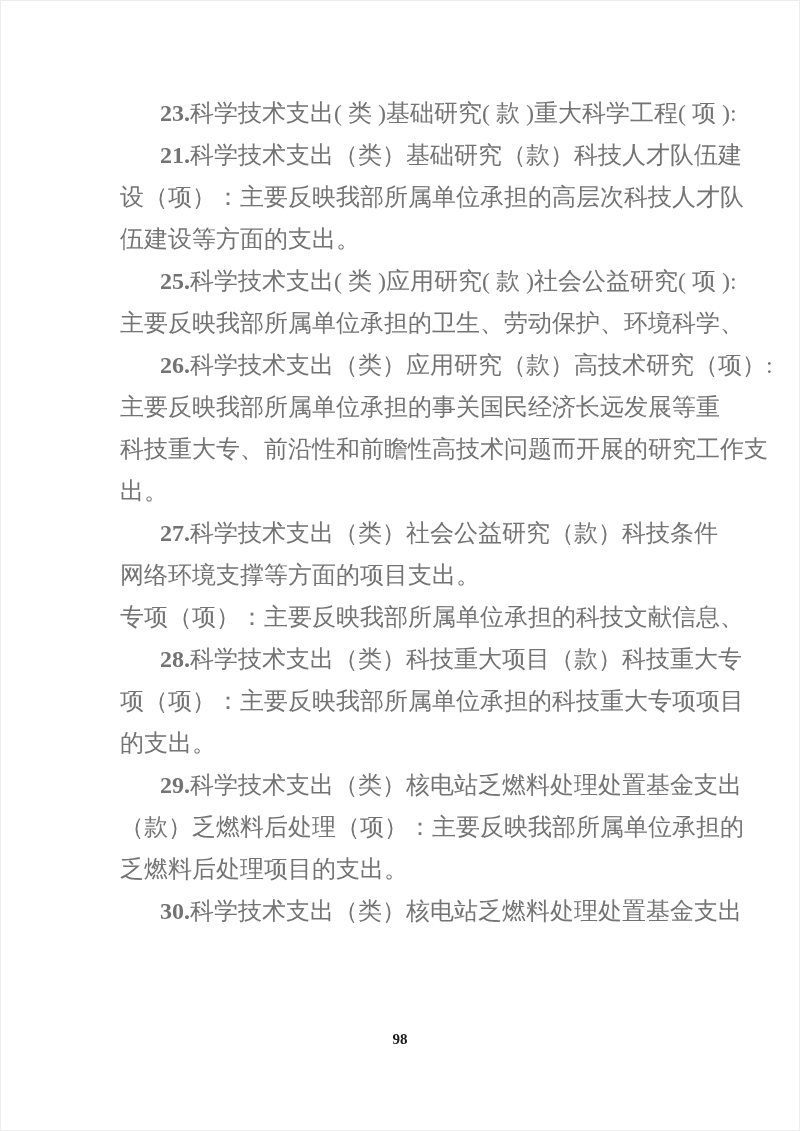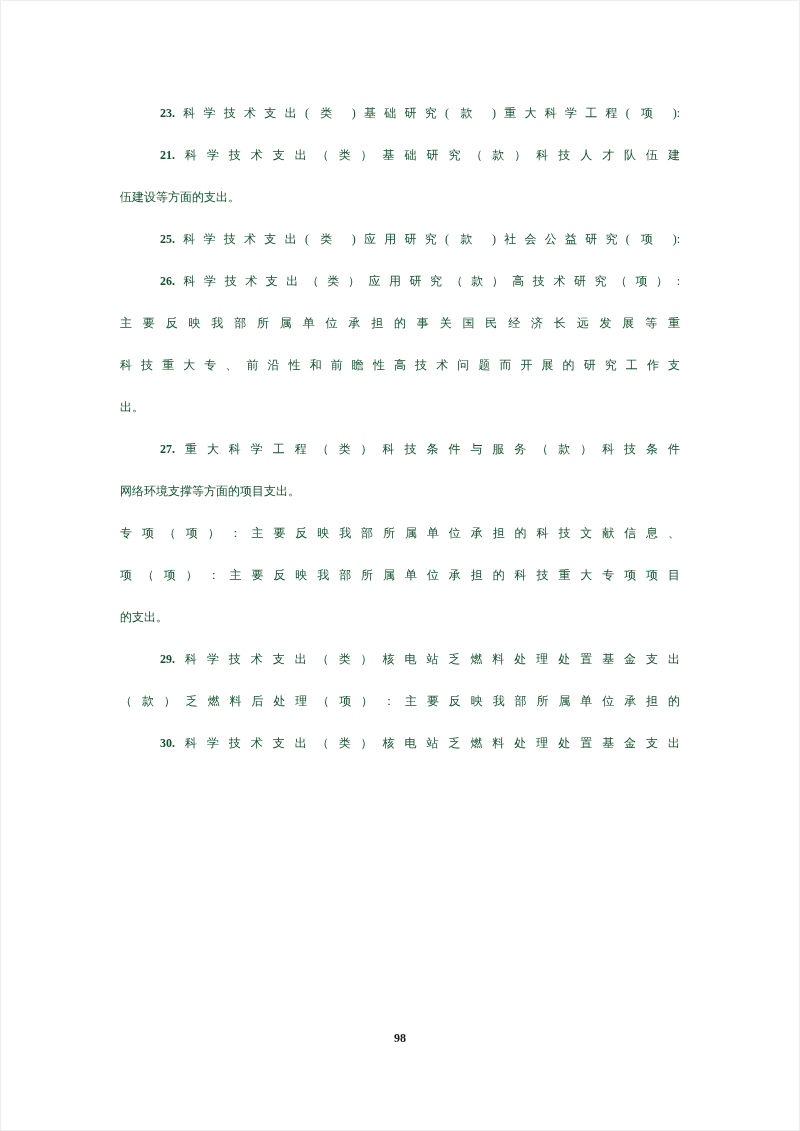--- a/index.html
+++ b/index.html
@@ -13,66 +13,70 @@
     font-family: "Liberation Serif", "DejaVu Serif", serif;
     color: #121212;
   }
   .doc-body {
     position: absolute;
     left: 120px;
     top: 92px;
     width: 560px;
   }
   .line {
-    font-size: 12px;
+    font-size: 24px;
     line-height: 42px;
     height: 42px;
     white-space: nowrap;
     text-align: justify;
     text-align-last: justify;
     -moz-text-align-last: justify;
-    color: #14532d;
+    color: #737373;
   }
   .line.para-end {
     text-align-last: left;
     -moz-text-align-last: left;
   }
   .line.first-line {
     text-indent: 40px;
   }
   .pnum {
     font-weight: bold;
   }
   .page-number {
     position: absolute;
     top: 1031px;
     left: 0;
     width: 100%;
     text-align: center;
-    font-size: 12px;
+    font-size: 15px;
     font-weight: bold;
     color: #1a1a1a;
   }
 </style>
 </head>
 <body>
 
 <div class="page">
   <div class="doc-body">
       <div class="line first-line"><span class="pnum">23.</span><span>科学技术支出( 类 )基础研究( 款 )重大科学工程( 项 ):</span></div>
       <div class="line first-line"><span class="pnum">21.</span><span>科学技术支出（类）基础研究（款）科技人才队伍建</span></div>
+      <div class="line">设（项）：主要反映我部所属单位承担的高层次科技人才队</div>
       <div class="line para-end">伍建设等方面的支出。</div>
       <div class="line first-line"><span class="pnum">25.</span><span>科学技术支出( 类 )应用研究( 款 )社会公益研究( 项 ):</span></div>
+      <div class="line">主要反映我部所属单位承担的卫生、劳动保护、环境科学、</div>
       <div class="line first-line"><span class="pnum">26.</span><span>科学技术支出（类）应用研究（款）高技术研究（项）:</span></div>
       <div class="line">主要反映我部所属单位承担的事关国民经济长远发展等重</div>
       <div class="line">科技重大专、前沿性和前瞻性高技术问题而开展的研究工作支</div>
       <div class="line para-end">出。</div>
-      <div class="line first-line"><span class="pnum">27.</span><span>重大科学工程（类）科技条件与服务（款）科技条件</span></div>
+      <div class="line first-line"><span class="pnum">27.</span><span>科学技术支出（类）社会公益研究（款）科技条件</span></div>
       <div class="line para-end">网络环境支撑等方面的项目支出。</div>
       <div class="line">专项（项）：主要反映我部所属单位承担的科技文献信息、</div>
+      <div class="line first-line"><span class="pnum">28.</span><span>科学技术支出（类）科技重大项目（款）科技重大专</span></div>
       <div class="line">项（项）：主要反映我部所属单位承担的科技重大专项项目</div>
       <div class="line para-end">的支出。</div>
       <div class="line first-line"><span class="pnum">29.</span><span>科学技术支出（类）核电站乏燃料处理处置基金支出</span></div>
       <div class="line">（款）乏燃料后处理（项）：主要反映我部所属单位承担的</div>
+      <div class="line para-end">乏燃料后处理项目的支出。</div>
       <div class="line first-line"><span class="pnum">30.</span><span>科学技术支出（类）核电站乏燃料处理处置基金支出</span></div>
     </div>
   <div class="page-number">98</div>
 </div>
 
 </body></html>

